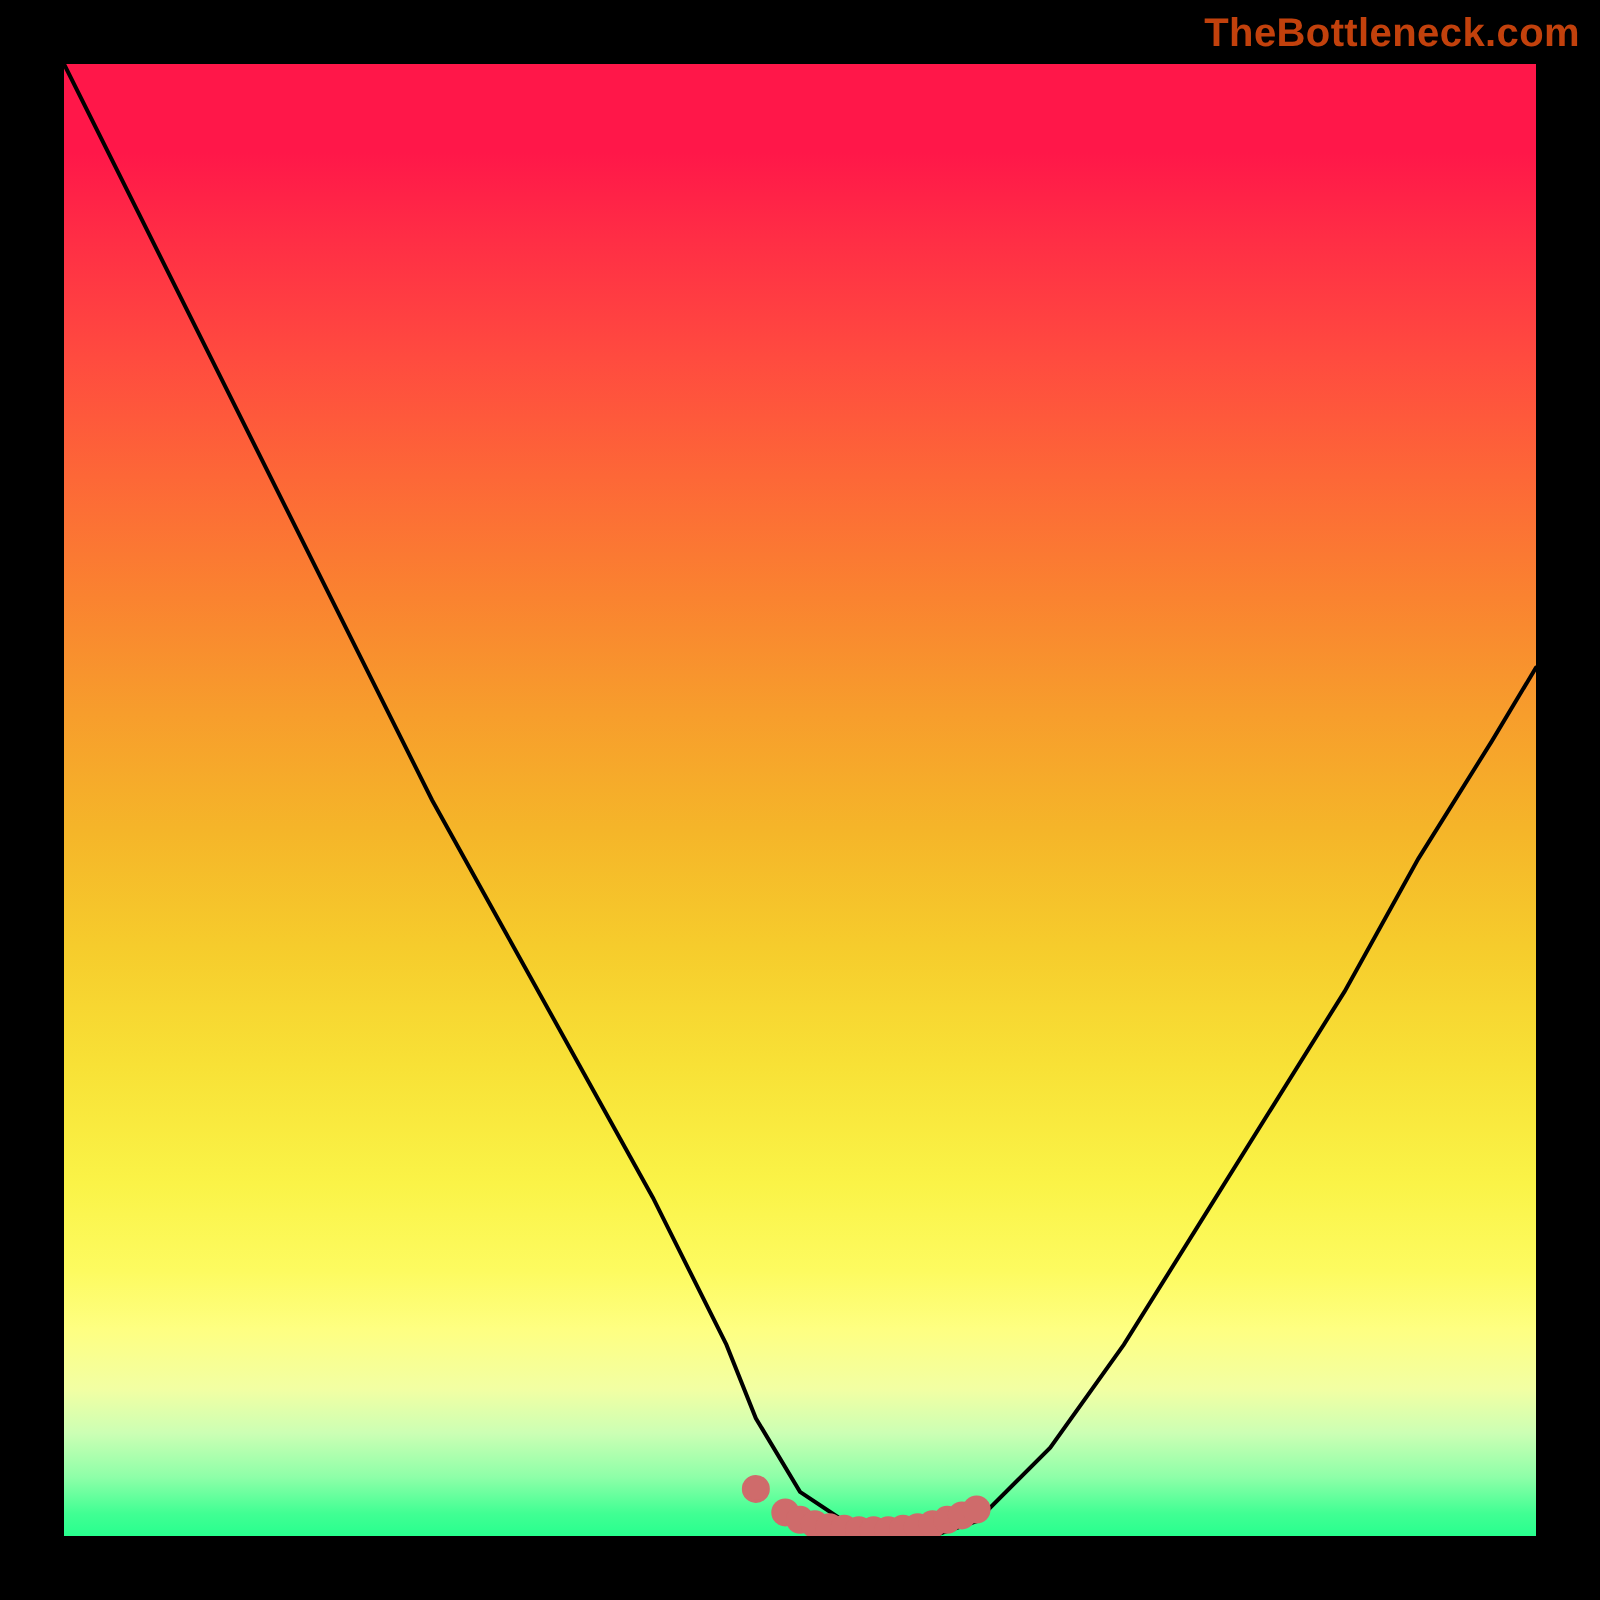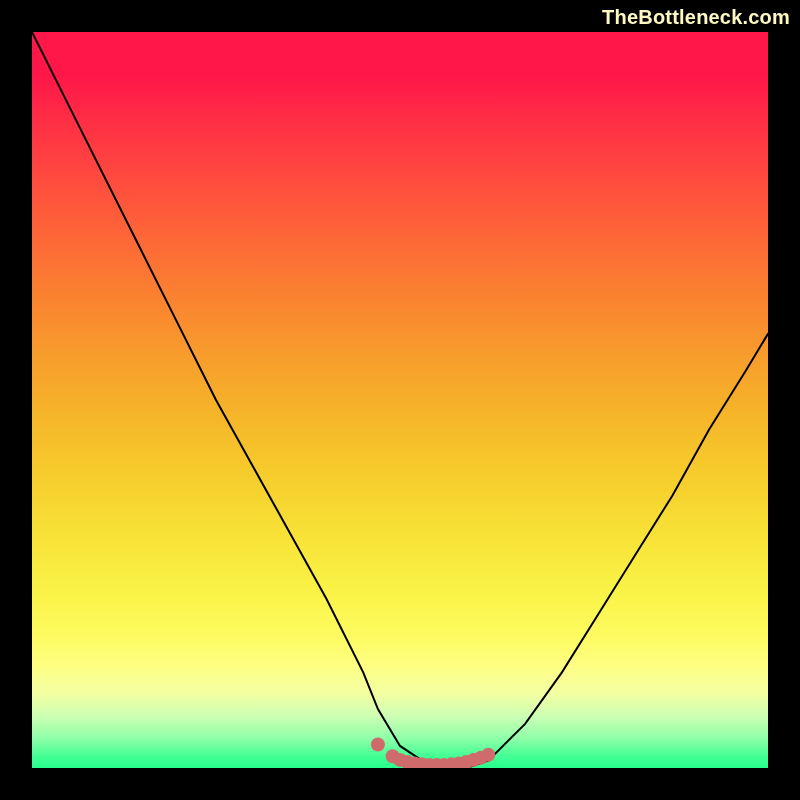--- a/index.html
+++ b/index.html
@@ -54,21 +54,21 @@
     top: 0;
     width: 736px;
     height: 736px;
   }
   .watermark {
     position: absolute;
     top: 6px;
     right: 10px;
     font-size: 20px;
     font-weight: 600;
-    color: #fef9c3;
+    color: #c2410c;
     letter-spacing: 0.2px;
     user-select: none;
   }
 </style>
 </head>
 <body>
 
 <div class="watermark">TheBottleneck.com</div>
 
 <div class="frame">

